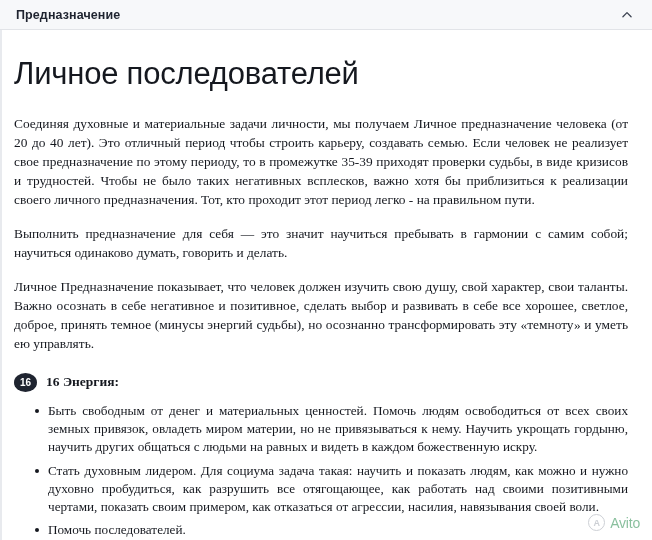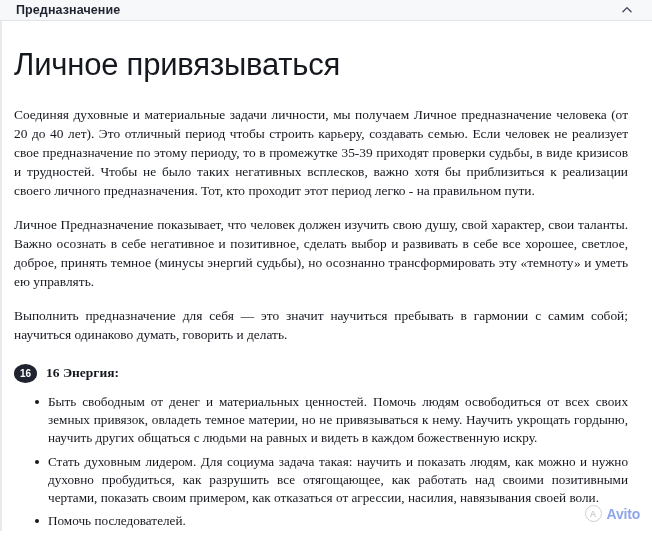--- a/index.html
+++ b/index.html
@@ -11,21 +11,21 @@
     height: 540px;
     background: #ffffff;
     font-family: "Liberation Sans", sans-serif;
     color: #1a1a1a;
     overflow: hidden;
     position: relative;
   }
 
   
   .accordion-bar {
-    height: 21px;
+    height: 30px;
     background: #f7f8fa;
     border-bottom: 1px solid #e2e4e8;
     display: flex;
     align-items: center;
     justify-content: space-between;
     padding: 0 18px 0 16px;
     box-sizing: border-box;
   }
   .accordion-title {
     font-size: 12.5px;
@@ -154,54 +154,54 @@
     display: flex;
     align-items: center;
     justify-content: center;
     font-size: 9px;
     color: #9aa0ab;
     font-weight: bold;
     font-family: "Liberation Sans", sans-serif;
   }
   .wm-text {
     font-size: 14px;
-    color: #1d4ed8;
-    font-weight: bold;
+    color: #15803d;
+    font-weight: normal;
     font-family: "Liberation Sans", sans-serif;
     letter-spacing: -0.2px;
   }
 </style>
 </head>
 <body>
 
 <div class="accordion-bar">
   <span class="accordion-title">Предназначение</span>
   <span>
     <svg class="chevron" viewBox="0 0 24 24" fill="none" stroke="currentColor" stroke-width="2.2" stroke-linecap="round" stroke-linejoin="round" aria-hidden="true">
       <polyline points="5,15 12,8 19,15"></polyline>
     </svg>
   </span>
 </div>
 
 <div class="page-wrap">
   <div class="content">
 
-    <h1 class="doc-title">Личное привязываться</h1>
+    <h1 class="doc-title">Личное последователей</h1>
 
     <p class="para">Соединяя духовные и материальные задачи личности, мы получаем Личное предназначение человека (от 20 до 40 лет). Это отличный период чтобы строить карьеру, создавать семью. Если человек не реализует свое предназначение по этому периоду, то в промежутке 35-39 приходят проверки судьбы, в виде кризисов и трудностей. Чтобы не было таких негативных всплесков, важно хотя бы приблизиться к реализации своего личного предназначения. Тот, кто проходит этот период легко - на правильном пути.</p>
+    <p class="para">Выполнить предназначение для себя — это значит научиться пребывать в гармонии с самим собой; научиться одинаково думать, говорить и делать.</p>
     <p class="para">Личное Предназначение показывает, что человек должен изучить свою душу, свой характер, свои таланты. Важно осознать в себе негативное и позитивное, сделать выбор и развивать в себе все хорошее, светлое, доброе, принять темное (минусы энергий судьбы), но осознанно трансформировать эту «темноту» и уметь ею управлять.</p>
-    <p class="para">Выполнить предназначение для себя — это значит научиться пребывать в гармонии с самим собой; научиться одинаково думать, говорить и делать.</p>
 
     <div class="badge-row">
       <span class="badge">16</span>
       <span class="badge-label">16 Энергия:</span>
     </div>
 
     <ul class="bullets">
-      <li>Быть свободным от денег и материальных ценностей. Помочь людям освободиться от всех своих земных привязок, овладеть темное материи, но не привязываться к нему. Научить укрощать гордыню, научить других общаться с людьми на равных и видеть в каждом божественную искру.</li>
+      <li>Быть свободным от денег и материальных ценностей. Помочь людям освободиться от всех своих земных привязок, овладеть миром материи, но не привязываться к нему. Научить укрощать гордыню, научить других общаться с людьми на равных и видеть в каждом божественную искру.</li>
       <li>Стать духовным лидером. Для социума задача такая: научить и показать людям, как можно и нужно духовно пробудиться, как разрушить все отягощающее, как работать над своими позитивными чертами, показать своим примером, как отказаться от агрессии, насилия, навязывания своей воли.</li>
       <li>Помочь последователей.</li>
 
     </ul>
 
   </div>
 
   <div class="watermark">
     <span class="wm-circle">A</span>
     <span class="wm-text">Avito</span>

